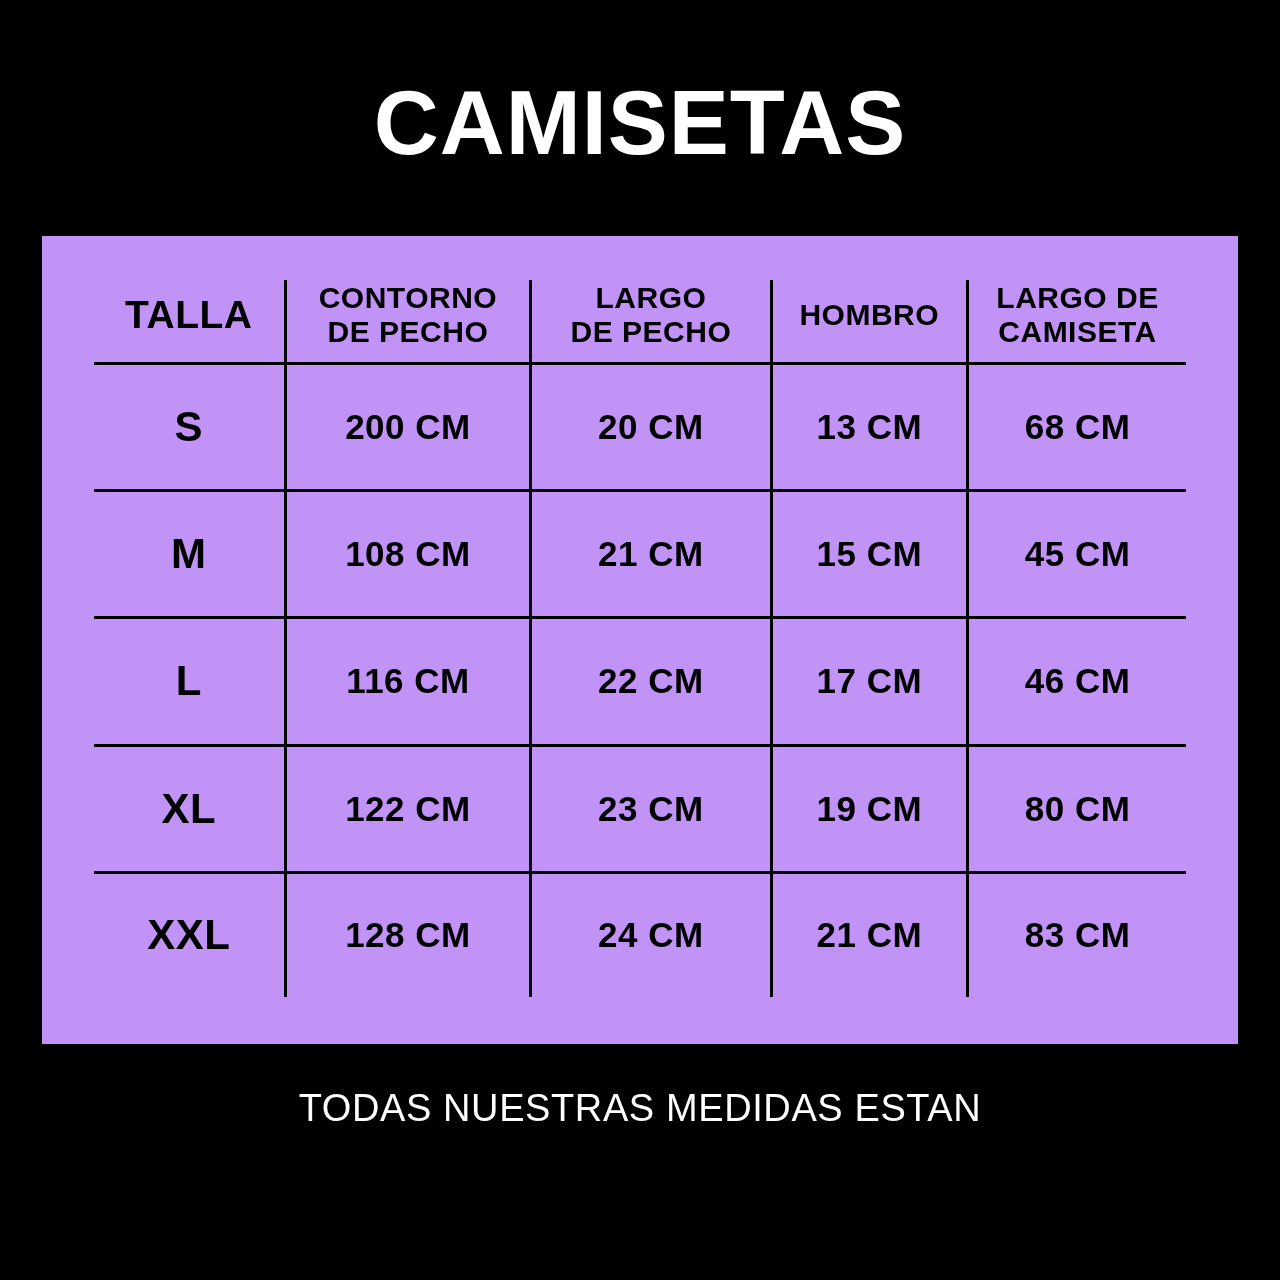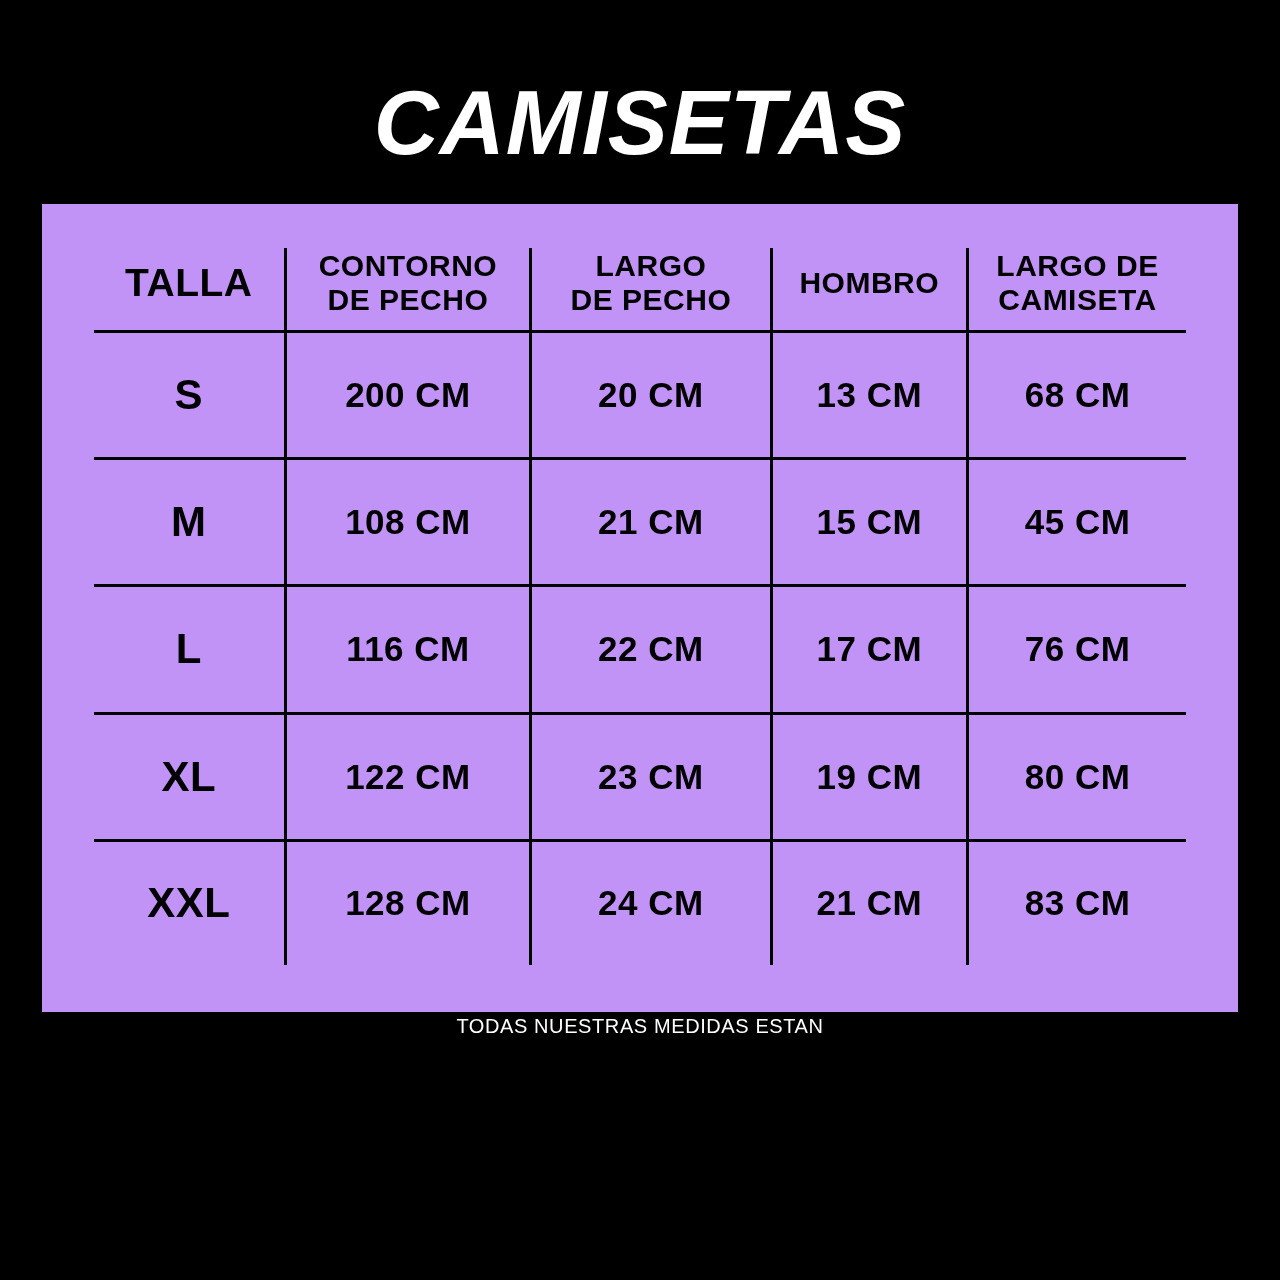--- a/index.html
+++ b/index.html
@@ -19,35 +19,34 @@
     height: 1280px;
     display: flex;
     flex-direction: column;
     align-items: center;
   }
   .title {
     margin-top: 78px;
     color: #ffffff;
     font-size: 90px;
     font-weight: bold;
-    font-style: italic;
     letter-spacing: 1px;
     line-height: 1;
     text-align: center;
   }
   .subtitle {
     margin-top: 18px;
     color: #ffffff;
     font-size: 41px;
     font-weight: bold;
     letter-spacing: 2px;
     text-align: center;
   }
   .table-card {
-    margin-top: 36px;
+    margin-top: 68px;
     width: 1196px;
     height: 808px;
     background: #c293f7;
     box-sizing: border-box;
     padding: 44px 52px 47px 52px;
   }
   table.size-table {
     width: 100%;
     height: 100%;
     border-collapse: collapse;
@@ -92,22 +91,23 @@
   table.size-table tbody tr:last-child td {
     border-bottom: none;
   }
   table.size-table tbody td.size-label {
     font-size: 42px;
   }
   table.size-table tbody tr:last-child td.vdiv {
     border-right: 3px solid #000000;
   }
   .footnote {
+    margin-top: 38px;
     color: #ffffff;
-    font-size: 20px;
+    font-size: 38px;
     font-weight: normal;
     line-height: 1.42;
     text-align: right;
     letter-spacing: 0.6px;
   }
 </style>
 </head>
 <body>
 
 <div class="page">
@@ -158,21 +158,21 @@
           <td class="vdiv">108 CM</td>
           <td class="vdiv">21 CM</td>
           <td class="vdiv">15 CM</td>
           <td>45 CM</td>
         </tr>
         <tr>
           <td class="size-label vdiv">L</td>
           <td class="vdiv">116 CM</td>
           <td class="vdiv">22 CM</td>
           <td class="vdiv">17 CM</td>
-          <td>76 CM</td>
+          <td>46 CM</td>
         </tr>
         <tr>
           <td class="size-label vdiv">XL</td>
           <td class="vdiv">122 CM</td>
           <td class="vdiv">23 CM</td>
           <td class="vdiv">19 CM</td>
           <td>80 CM</td>
         </tr>
         <tr>
           <td class="size-label vdiv">XXL</td>

